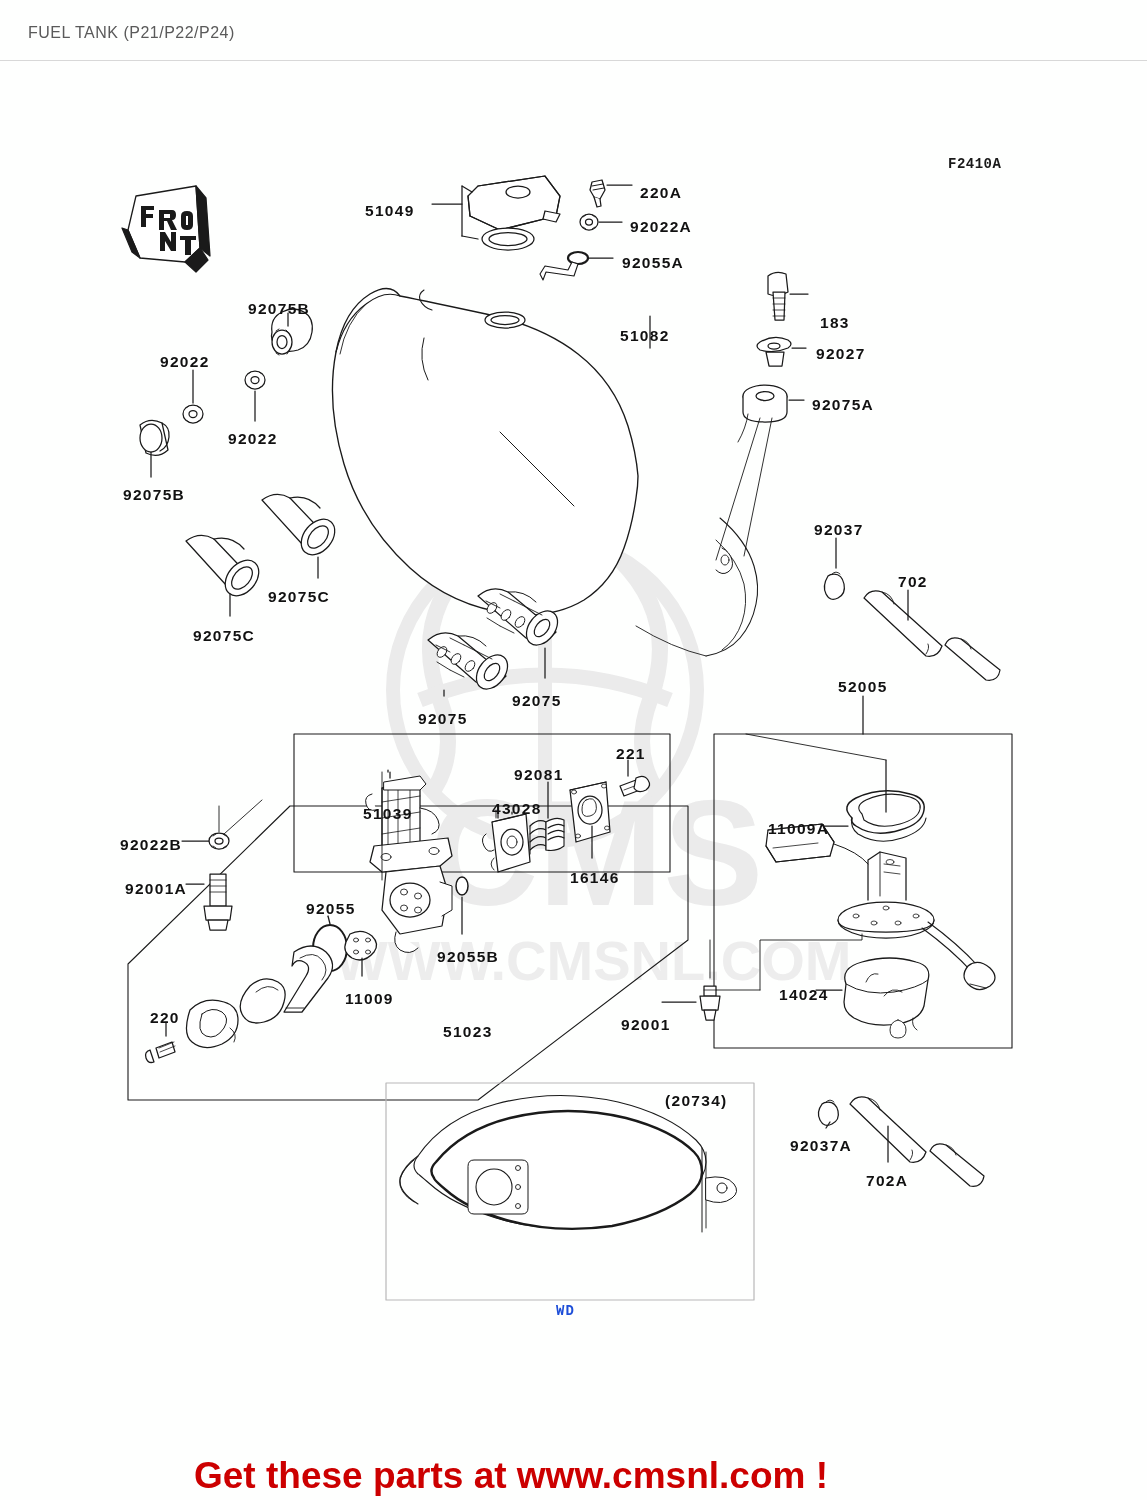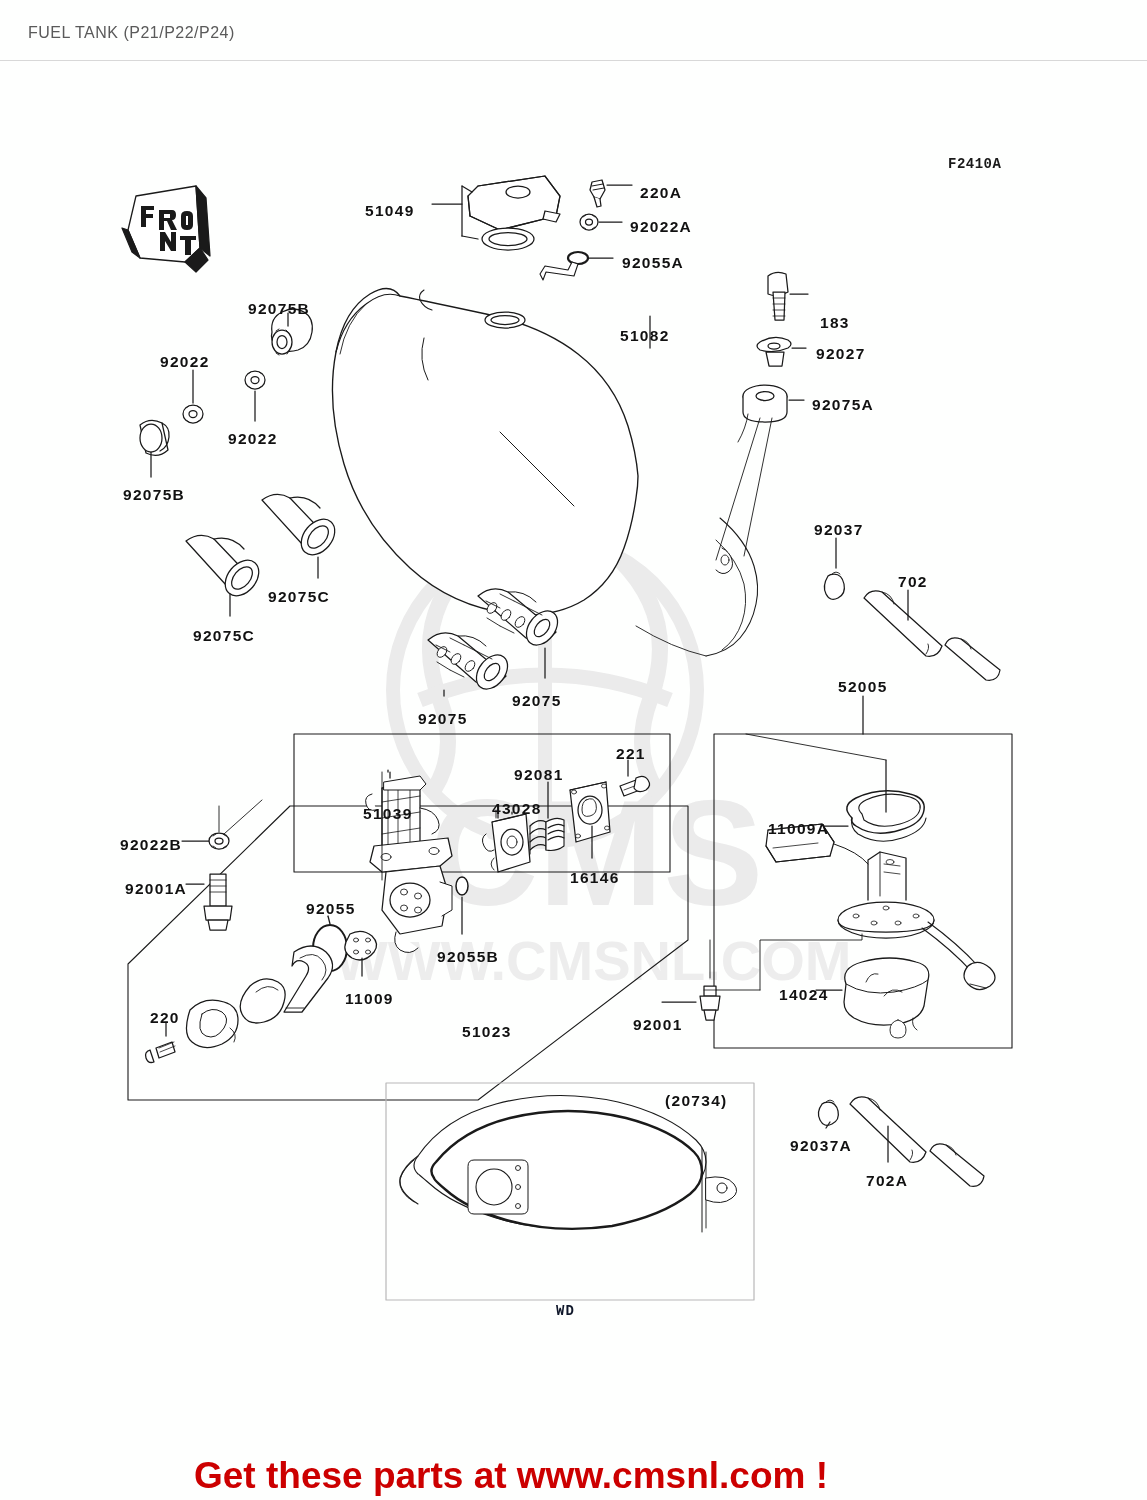--- a/index.html
+++ b/index.html
@@ -31,21 +31,21 @@
     letter-spacing:0px;
   }
   #canvas { position:absolute; left:0; top:0; width:1147px; height:1440px; }
   .lbl {
     position:absolute; font-family:"Liberation Sans", sans-serif;
     font-weight:700; font-size:15.5px; color:#111; letter-spacing:1.3px;
     white-space:nowrap;
   }
   .wd-lbl {
     position:absolute; font-family:"Liberation Mono", monospace;
-    font-weight:700; font-size:14px; color:#0f172a; letter-spacing:1px;
+    font-weight:700; font-size:14px; color:#1d4ed8; letter-spacing:1px;
   }
   #watermark {
     position:absolute; left:0; top:0; width:1147px; height:1440px;
     pointer-events:none;
   }
 </style>
 </head>
 <body>
 
 <svg id="watermark" viewBox="0 0 1147 1440">
@@ -575,23 +575,23 @@
     <div class="lbl" style="left: 514px; top: 766px;">92081</div>
     <div class="lbl" style="left: 616px; top: 745px;">221</div>
     <div class="lbl" style="left: 444px; top: 800px; margin-left: 48px;">43028</div>
     <div class="lbl" style="left: 570px; top: 869px;">16146</div>
     <div class="lbl" style="left: 768px; top: 820px;">11009A</div>
     <div class="lbl" style="left: 120px; top: 836px;">92022B</div>
     <div class="lbl" style="left: 125px; top: 880px;">92001A</div>
     <div class="lbl" style="left: 306px; top: 900px;">92055</div>
     <div class="lbl" style="left: 437px; top: 948px;">92055B</div>
     <div class="lbl" style="left: 345px; top: 990px;">11009</div>
-    <div class="lbl" style="left: 443px; top: 1023px; margin-left: 19px;">51023</div>
+    <div class="lbl" style="left: 443px; top: 1023px;">51023</div>
     <div class="lbl" style="left: 150px; top: 1009px;">220</div>
-    <div class="lbl" style="left: 621px; top: 1016px; margin-left: 12px;">92001</div>
+    <div class="lbl" style="left: 621px; top: 1016px;">92001</div>
     <div class="lbl" style="left: 779px; top: 986px;">14024</div>
     <div class="lbl" style="left: 790px; top: 1137px;">92037A</div>
     <div class="lbl" style="left: 866px; top: 1172px;">702A</div>
   </div>
 
 <div class="lbl" style="left:665px; top:1092px;">(20734)</div>
 <div class="wd-lbl" style="left:556px; top:1303px;">WD</div>
 
 <div id="footer-cta">Get these parts at www.cmsnl.com !</div>
 

